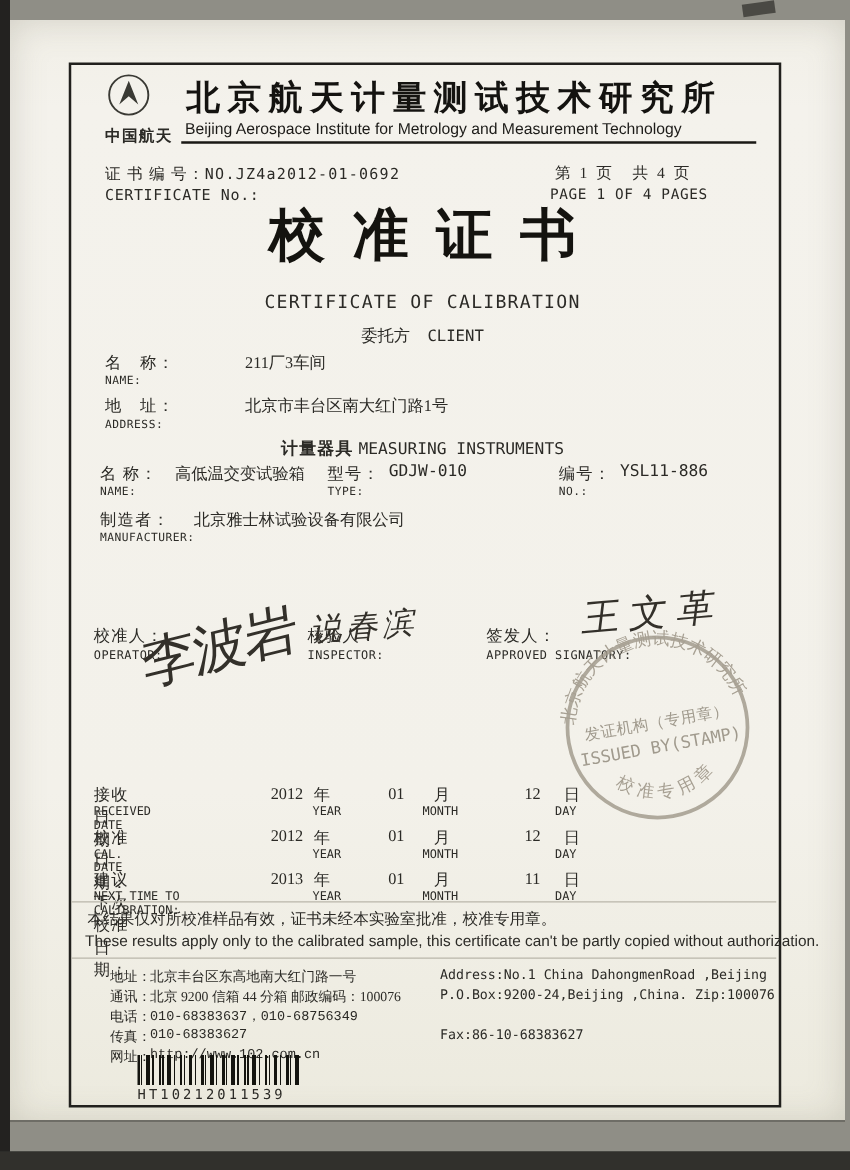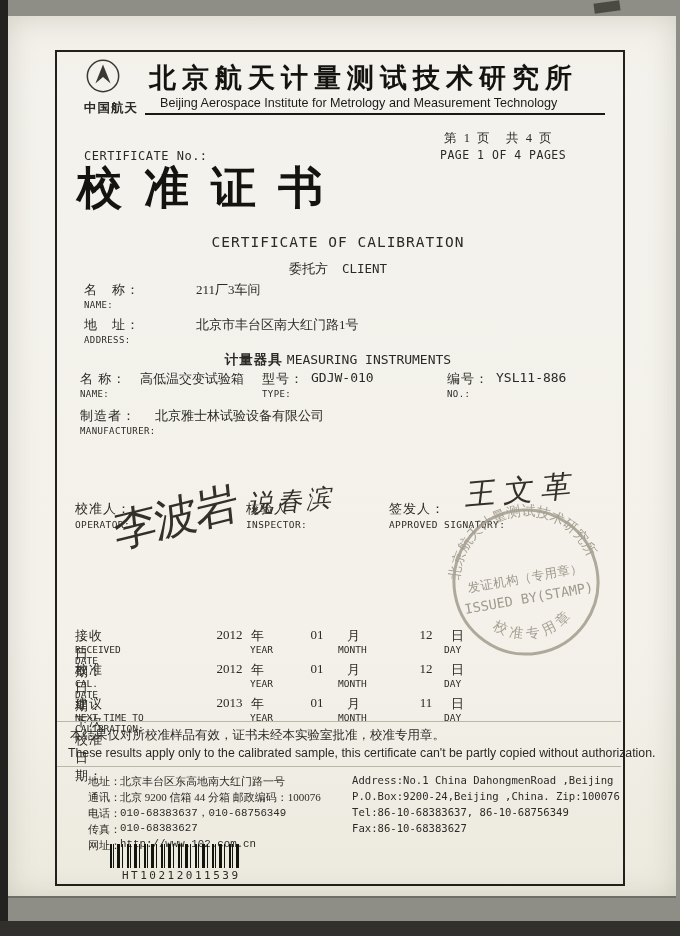--- a/index.html
+++ b/index.html
@@ -16,31 +16,31 @@
 
   .abs{position:absolute;}
   .mono{font-family:"DejaVu Sans Mono",monospace;}
 
   
   .logo{left:84px;top:57px;width:60px;}
   .logo-cn{font-family:"Liberation Sans",sans-serif;font-weight:bold;font-size:12.5px;letter-spacing:1px;margin-top:1px;}
   .title-cn{left:149px;top:60px;width:458px;font-family:"Liberation Sans",sans-serif;
             font-weight:bold;font-size:27px;letter-spacing:6px;white-space:nowrap;color:#141310;}
   .title-en{left:148px;top:96px;width:462px;font-family:"Liberation Sans",sans-serif;
-            font-size:12.6px;white-space:nowrap;color:#1c1b18;margin-left:12px;}
+            font-size:12.6px;white-space:nowrap;color:#1c1b18;}
   .title-underline{left:145px;top:113px;width:460px;height:1.5px;background:#1a1915;}
 
   
   .certno-cn{left:84px;top:131px;font-size:12.5px;letter-spacing:1px;}
   .certno-en{left:84px;top:149px;font-size:12px;letter-spacing:.5px;}
   .pageinfo-cn{left:444px;top:130px;font-size:12.5px;letter-spacing:2px;}
   .pageinfo-en{left:440px;top:148px;font-size:11.5px;letter-spacing:.5px;}
 
   
-  .doc-title{left:55px;top:158px;width:566px;text-align:left;font-weight:bold;font-size:45px;
+  .doc-title{left:55px;top:158px;width:566px;text-align:center;font-weight:bold;font-size:45px;
              letter-spacing:22px;padding-left:22px;box-sizing:border-box;color:#14130f;
              font-family:"Liberation Serif",serif;}
   .doc-title-en{left:55px;top:234px;width:566px;text-align:center;font-size:14.5px;letter-spacing:1px;}
   .client-section{left:55px;top:260px;width:566px;text-align:center;font-size:13px;}
   .client-section .gap{display:inline-block;width:14px;}
 
   
   .lbl{font-size:13px;letter-spacing:1px;}
   .val{font-size:13px;}
   .sub{font-size:9px;letter-spacing:.4px;}
@@ -68,21 +68,21 @@
   .stmt-cn{left:70px;top:727px;font-size:12.5px;}
   .stmt-en{left:68px;top:746px;font-size:12.3px;font-family:Liberation Sans, sans-serif;}
 
   
   .f-lbl{font-size:11px;}
   .f-val{font-size:10.8px;font-family:Liberation Mono, monospace;}
   .f-r{font-size:10.6px;font-family:"DejaVu Sans Mono",monospace;white-space:nowrap;}
 
   .barcode{left:110px;top:844px;width:130px;height:24px;
     background:repeating-linear-gradient(90deg,#14140f 0 2px,transparent 2px 3px,#14140f 3px 4px,transparent 4px 7px,#14140f 7px 10px,transparent 10px 12px,#14140f 12px 13px,transparent 13px 17px);}
-  .barcode-text{left:122px;top:869px;font-size:11px;letter-spacing:2.5px;}
+  .barcode-text{left:110px;top:869px;font-size:11px;letter-spacing:2.5px;}
 </style>
 </head>
 <body>
 
 <div class="scan">
   <div class="scan-left-strip"></div>
   <div class="scan-bottom-band"></div>
   <div class="scan-corner-mark"></div>
   <div class="paper"></div>
   <div class="paper-edge"></div>
@@ -94,20 +94,23 @@
         <circle cx="20" cy="20" r="16.5" fill="none" stroke="#3a3a34" stroke-width="1.6"></circle>
         <path d="M12 28 L20 8 L28 28 L20 21 Z" fill="#3a3a34"></path>
       </svg>
     </span>
     <div class="logo-cn">中国航天</div>
   </div>
   <div class="abs title-cn">北京航天计量测试技术研究所</div>
   <div class="abs title-en">Beijing Aerospace Institute for Metrology and Measurement Technology</div>
   <div class="abs title-underline"></div>
 
+  <div class="abs certno-cn">
+    <span>证 书 编 号：</span><span class="mono" style="font-size:12px">NO.JZ4a2012-01-0692</span>
+  </div>
   <div class="abs certno-en mono">CERTIFICATE  No.:</div>
   <div class="abs pageinfo-cn">第 1 页　共 4 页</div>
   <div class="abs pageinfo-en mono">PAGE 1 OF 4 PAGES</div>
 
   <div class="abs doc-title">校准证书</div>
   <div class="abs doc-title-en mono">CERTIFICATE OF CALIBRATION</div>
   <div class="abs client-section">
     <span>委托方</span><span class="gap"></span><span class="mono" style="font-size:12.5px">CLIENT</span>
   </div>
 
@@ -214,18 +217,17 @@
   <div class="abs f-lbl" style="left:120px;top:790px">北京 9200 信箱 44 分箱  邮政编码：100076</div>
   <div class="abs f-lbl" style="left:88px;top:806px">电话：</div>
   <div class="abs f-val" style="left:120px;top:806px">010-68383637，010-68756349</div>
   <div class="abs f-lbl" style="left:88px;top:822px">传真：</div>
   <div class="abs f-val" style="left:120px;top:822px">010-68383627</div>
   <div class="abs f-lbl" style="left:88px;top:838px">网址：</div>
   <div class="abs f-val" style="left:120px;top:838px">http://www.102.com.cn</div>
 
   <div class="abs f-r" style="left:352px;top:774px">Address:No.1 China DahongmenRoad ,Beijing</div>
   <div class="abs f-r" style="left:352px;top:790px">P.O.Box:9200-24,Beijing ,China.  Zip:100076</div>
-  <div class="abs f-r" style="left:352px;top:806px">Tel:86-10-68383637, 86-10-68756349</div>
   <div class="abs f-r" style="left:352px;top:822px">Fax:86-10-68383627</div>
 
   <div class="abs barcode"></div>
   <div class="abs barcode-text mono">HT10212011539</div>
 </div>
 
 </body></html>

